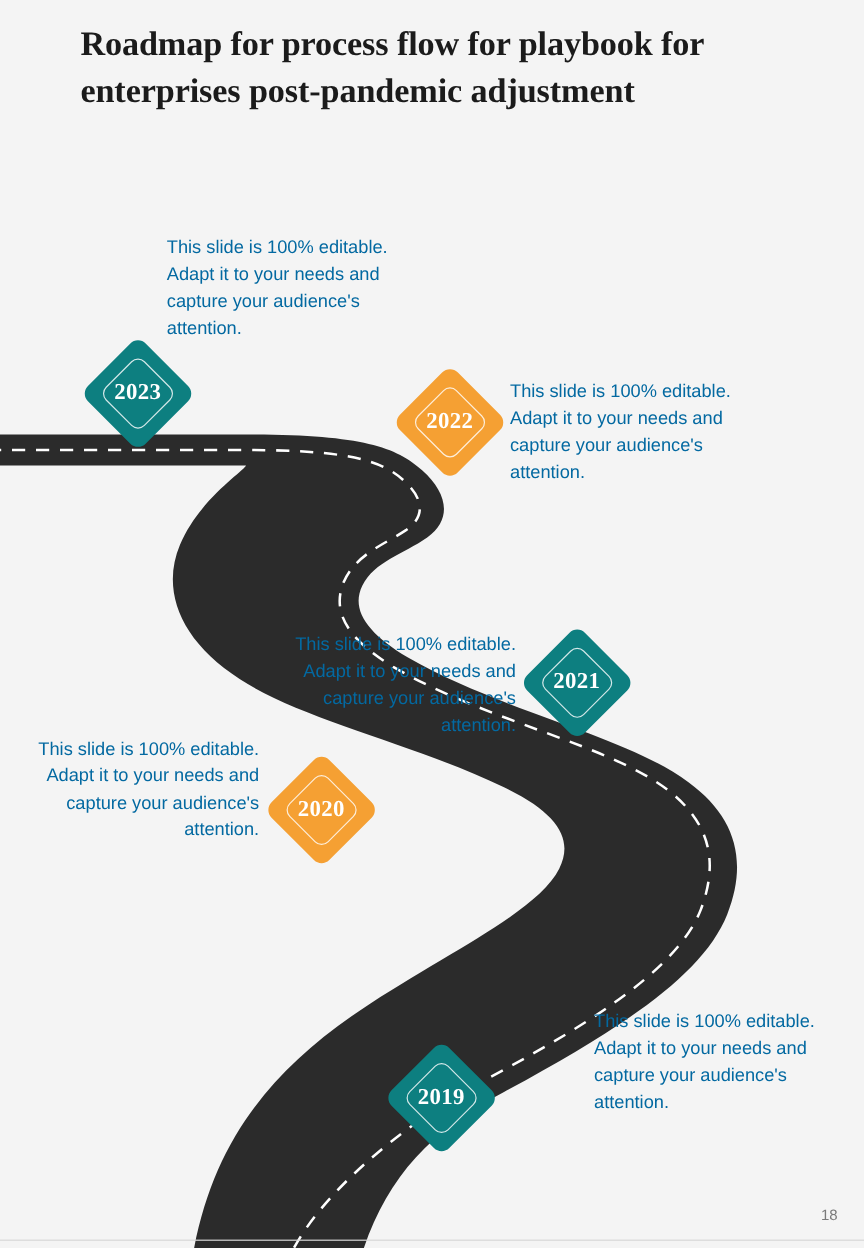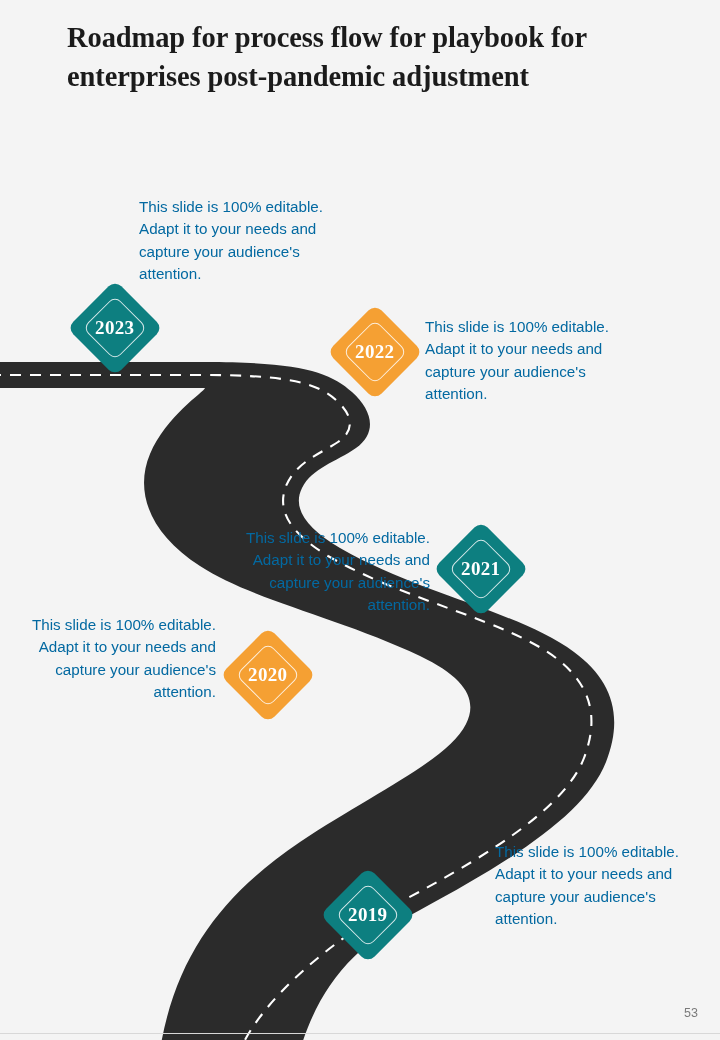--- a/index.html
+++ b/index.html
@@ -197,15 +197,15 @@
     </div>
   </div>
 
   <div class="marker teal" id="marker-2019">
     <div class="inner">
       <span class="year">2019</span>
     </div>
   </div>
 
   <div id="footer-rule"></div>
-  <div id="page-number">53</div>
+  <div id="page-number">18</div>
 
 </div>
 
 </body></html>

